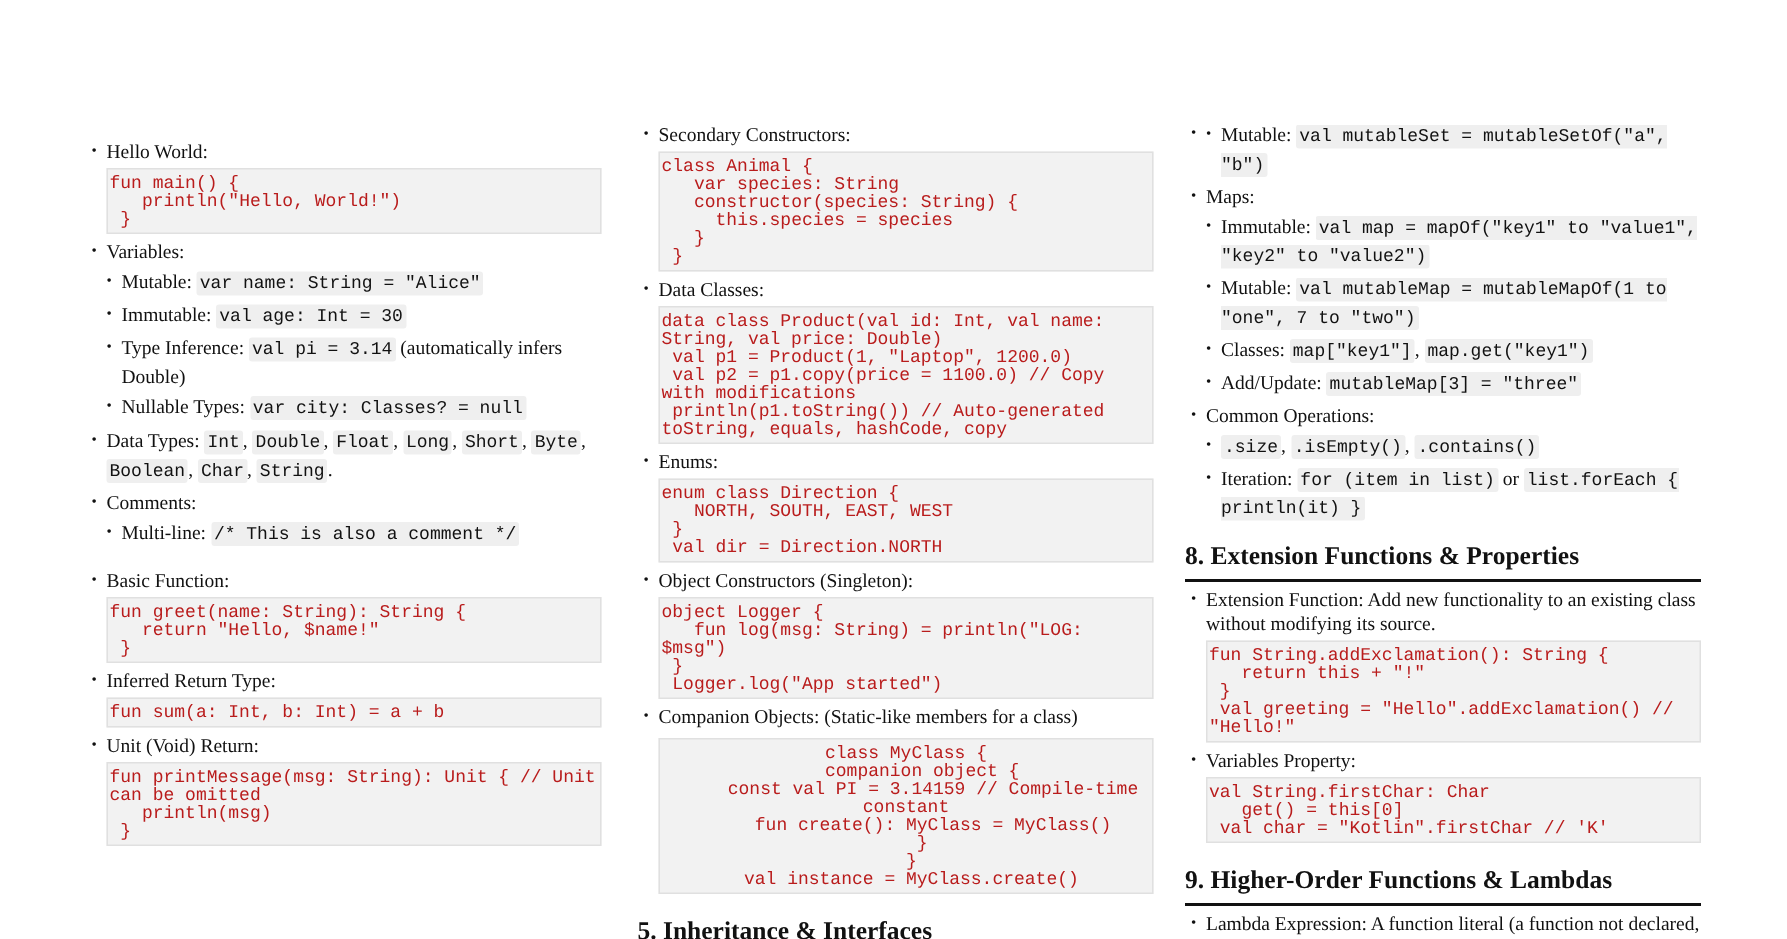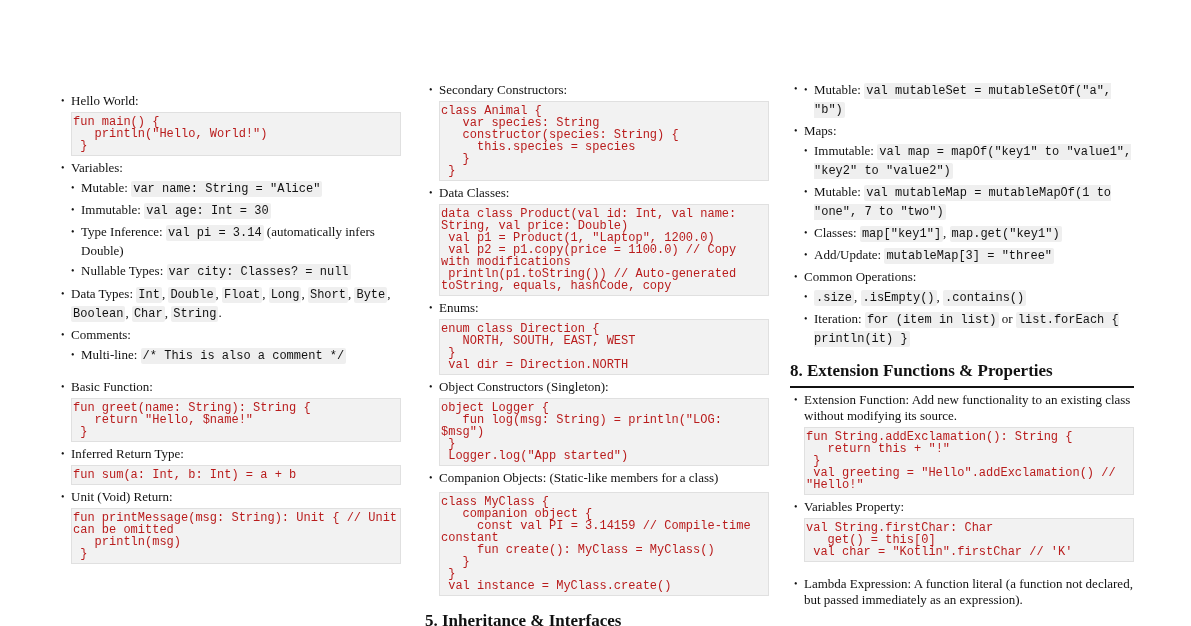--- a/index.html
+++ b/index.html
@@ -117,21 +117,21 @@
     </li>
     <li>
       <span class="lbl">Object Constructors (Singleton):</span>
       <pre class="code">object Logger {
    fun log(msg: String) = println("LOG: $msg")
  }
  Logger.log("App started")</pre>
     </li>
     <li>
       <span class="lbl">Companion Objects:</span><span> (Static-like members for a class)</span>
-      <pre class="code" style="margin-top:6px;">class MyClass {
+      <pre class="code" style="margin-top:6px;text-align:center;">class MyClass {
    companion object {
      const val PI = 3.14159 // Compile-time constant
      fun create(): MyClass = MyClass()
    }
  }
  val instance = MyClass.create()</pre>
     </li>
   </ul>
   <div class="sec sec-head" style="margin-top:14px;">
     <h2>5. Inheritance &amp; Interfaces</h2>
@@ -177,20 +177,21 @@
       <li>
         <span class="lbl">Variables Property:</span>
         <pre class="code">val String.firstChar: Char
    get() = this[0]
  val char = "Kotlin".firstChar // 'K'</pre>
       </li>
     </ul>
   </div>
 
   <div class="sec sec-head" style="margin-top:12px;">
+    <h2>9. Higher-Order Functions &amp; Lambdas</h2>
     <ul class="top">
       <li>
         <span class="lbl">Lambda Expression:</span><span> A function literal (a function not declared, but passed immediately as an expression).</span>
         
       </li>
 
     </ul>
   </div>
 </div>
 

